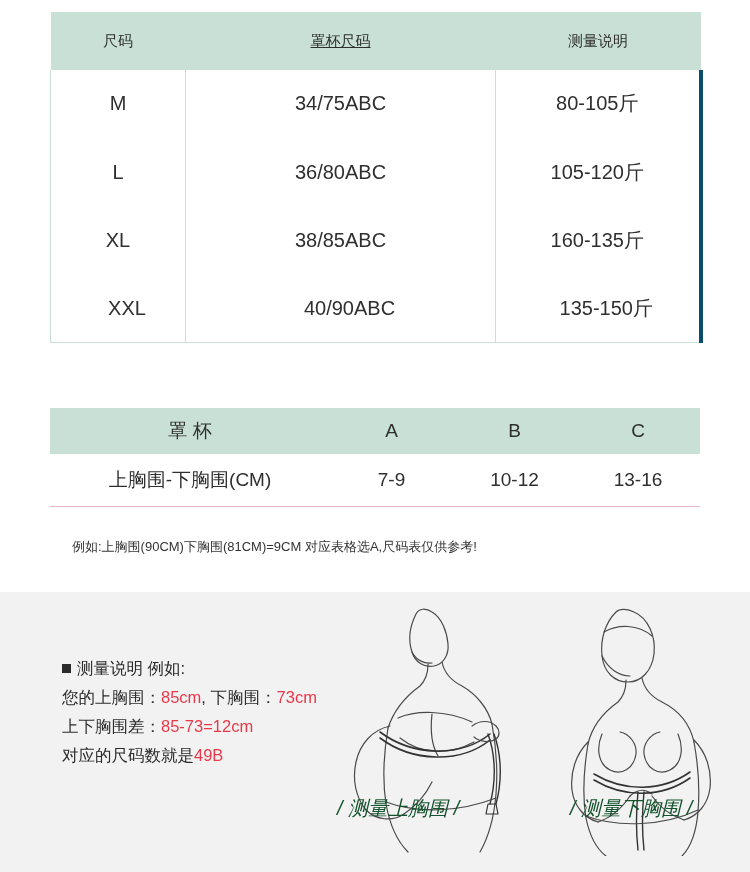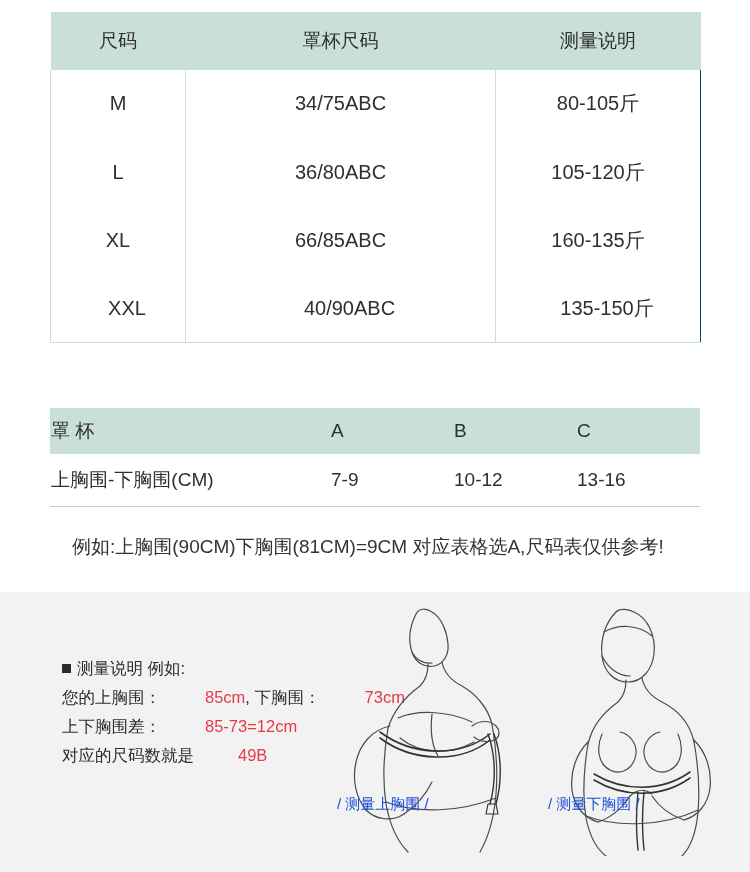--- a/index.html
+++ b/index.html
@@ -26,52 +26,52 @@
   }
   .size-table th, .size-table td {
     text-align: center;
     vertical-align: middle;
     color: #2f2f2f;
     font-weight: normal;
   }
   .size-table thead th {
     background: #c8e0d6;
     height: 58px;
-    font-size: 19px;
+    font-size: 15px;
     border: none;
   }
   .size-table tbody td {
     height: 68px;
     border: 1px solid #c8e0d6;
     font-size: 20px;
   }
   .size-table tbody tr td:first-child { border-left: 1px solid #c8e0d6; }
-  .size-table tbody tr td:last-child { border-right: 1px solid #0c4a6e; }
+  .size-table tbody tr td:last-child { border-right: 4px solid #0c4a6e; }
   .col-size { width: 135px; }
-  .col-cup  { width: 310px; }
+  .col-cup  { width: 310px; text-decoration: underline; }
   .col-wt   { width: 205px; }
 
   
   .size-table tbody tr:not(:last-child) td { border-bottom-color: transparent; }
   .size-table tbody tr:not(:first-child) td { border-top-color: transparent; }
   .size-table tbody tr:first-child td { border-top: none; }
   .size-table tbody tr:last-child td { border-bottom: 1px solid #c8e0d6; padding-left: 19px; }
 
   .wt-cell { font-size: 20px; }
 
   
   .cup-table {
     position: absolute;
     left: 50px; top: 408px;
     width: 650px;
     border-collapse: collapse;
     table-layout: fixed;
   }
   .cup-table th, .cup-table td {
-    text-align: left;
+    text-align: center;
     vertical-align: middle;
     font-weight: normal;
     color: #2f2f2f;
   }
   .cup-table thead th {
     background: #c8e0d6;
     height: 46px;
     font-size: 19px;
   }
   .cup-table tbody td {
@@ -81,21 +81,21 @@
   }
   .cup-c0 { width: 280px; }
   .cup-c1 { width: 123px; }
   .cup-c2 { width: 123px; }
   .cup-c3 { width: 124px; }
 
   
   .notes {
     position: absolute;
     left: 72px; top: 534px;
-    font-size: 19px;
+    font-size: 13px;
     color: #333;
     line-height: 26px;
   }
 
   
   .panel {
     position: absolute;
     left: 0; top: 592px;
     width: 750px; height: 280px;
     background: #f2f2f2;
@@ -109,32 +109,33 @@
     color: #2b2b2b;
   }
   .measure-title { font-size: 16.5px; }
   .sq {
     display: inline-block;
     width: 9px; height: 9px;
     background: #2b2b2b;
     margin-right: 6px;
     vertical-align: 1px;
   }
-  .red { color: #e8394a; margin-left: 44px; }
+  .red { color: #e8394a; }
 
   .figures {
     position: absolute;
     left: 320px; top: 14px;
     width: 420px; height: 250px;
   }
   .fig-caption {
     position: absolute;
-    font-size: 15px;
-    color: #1d4ed8;
+    font-size: 20px;
+    color: #14532d;
     white-space: nowrap;
+    font-style: italic;
   }
   .cap1 { left: 337px; top: 795px; }
   .cap2 { left: 575px; top: 795px; }
 </style>
 </head>
 <body>
 
 <div class="page">
 
   <table class="size-table">
@@ -151,21 +152,21 @@
         <td>34/75ABC</td>
         <td class="wt-cell">80-105斤</td>
       </tr>
       <tr>
         <td>L</td>
         <td>36/80ABC</td>
         <td class="wt-cell">105-120斤</td>
       </tr>
       <tr>
         <td>XL</td>
-        <td>66/85ABC</td>
+        <td>38/85ABC</td>
         <td class="wt-cell">160-135斤</td>
       </tr>
       <tr>
         <td>XXL</td>
         <td>40/90ABC</td>
         <td class="wt-cell">135-150斤</td>
       </tr>
     </tbody>
   </table>
 
@@ -272,16 +273,16 @@
             <path d="M108 186 C106 206 106 226 108 244" stroke="#333" stroke-width="1.4"></path>
             <path d="M114 186 C112 206 112 226 114 244" stroke="#333" stroke-width="1.4"></path>
 
             <path d="M56 210 C88 222 134 220 168 204"></path>
           </g>
         </g>
       </svg>
     </div>
 
     <div class="fig-caption cap1" style="left:337px; top:203px;">/ 测量上胸围 /</div>
-    <div class="fig-caption cap2" style="left:548px; top:203px;">/ 测量下胸围 /</div>
+    <div class="fig-caption cap2" style="left:570px; top:203px;">/ 测量下胸围 /</div>
   </div>
 
 </div>
 
 </body></html>

